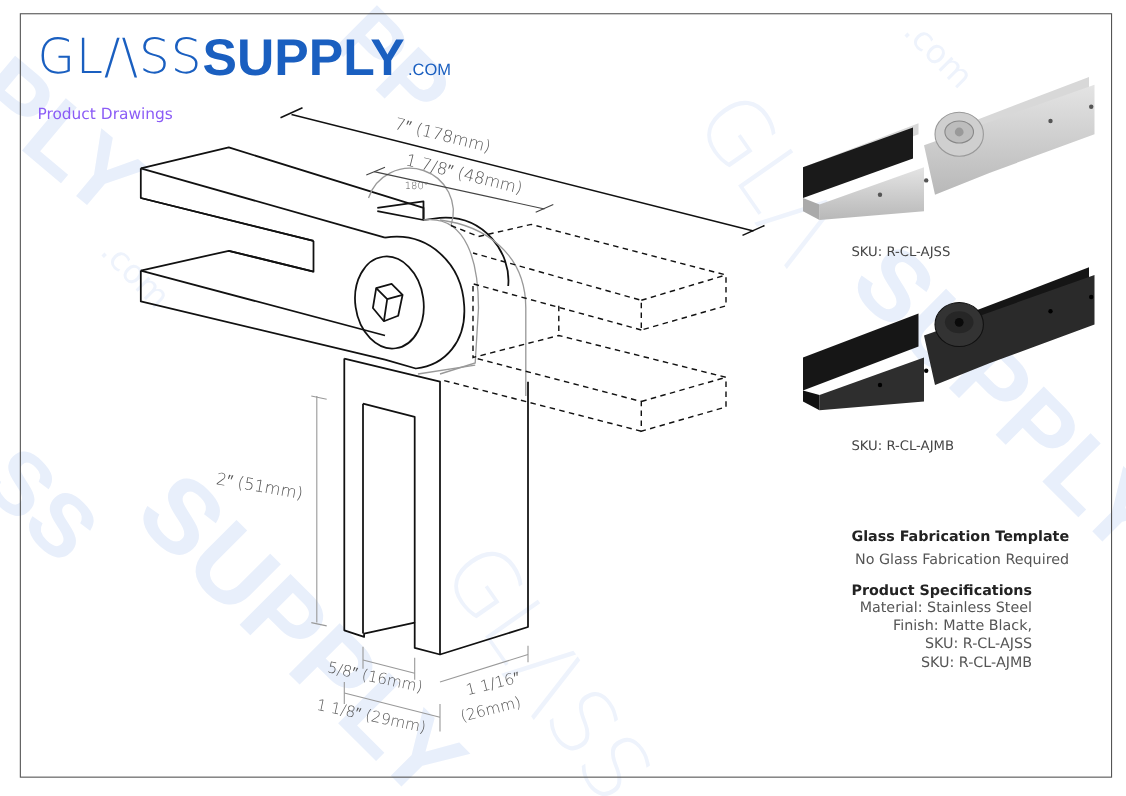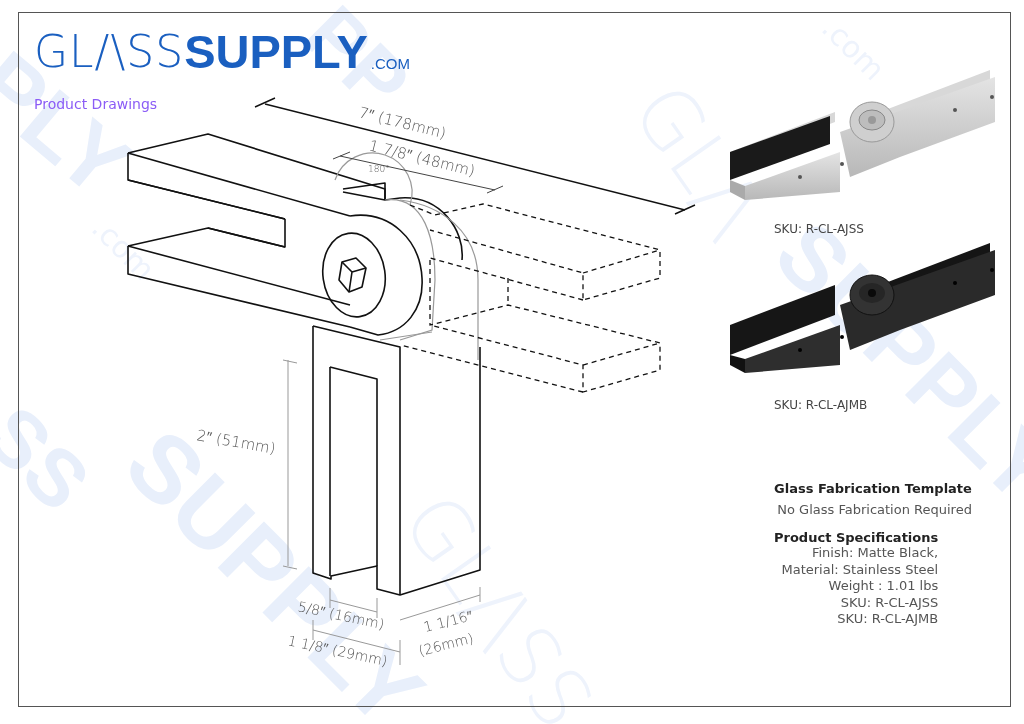--- a/index.html
+++ b/index.html
@@ -160,18 +160,17 @@
 </svg>
 <div class="sku" style="left:774px;top:398px">SKU: R-CL-AJMB</div>
 
 <div class="info" style="top:481px">
   <h3>Glass Fabrication Template</h3>
   <div class="line" style="margin-top:6px">No Glass Fabrication Required</div>
 </div>
 
 <div class="info" style="top:530px">
   <h3>Product Specifications</h3>
+  <div class="line">Material: Stainless Steel</div>
   <div class="line">Finish: Matte Black,</div>
-  <div class="line">Material: Stainless Steel</div>
-  <div class="line">Weight : 1.01 lbs</div>
   <div class="line">SKU: R-CL-AJSS</div>
   <div class="line">SKU: R-CL-AJMB</div>
 </div>
 
 </body></html>

